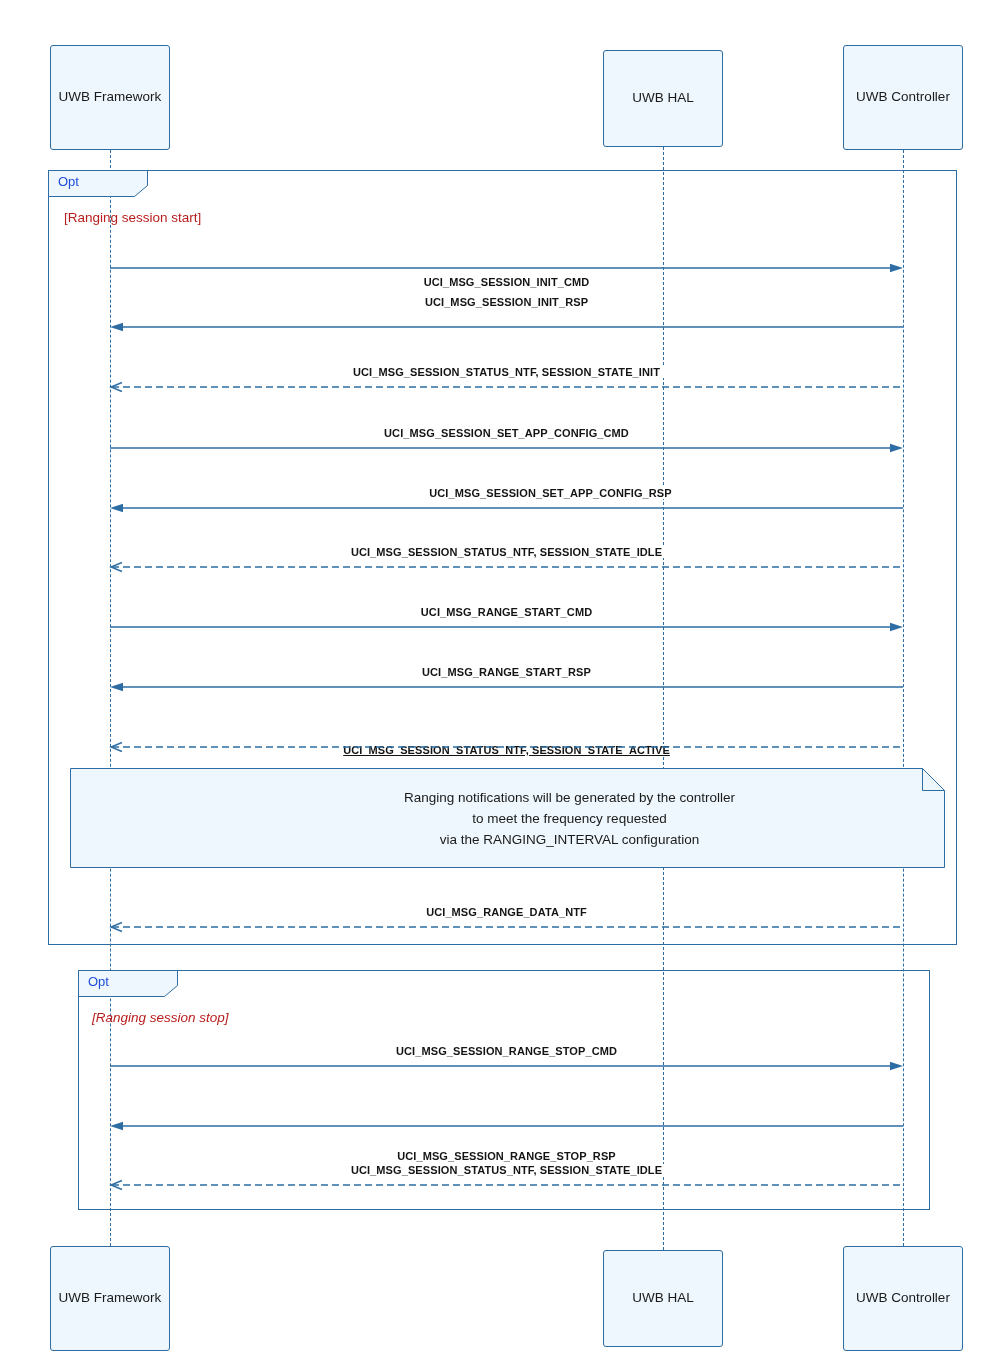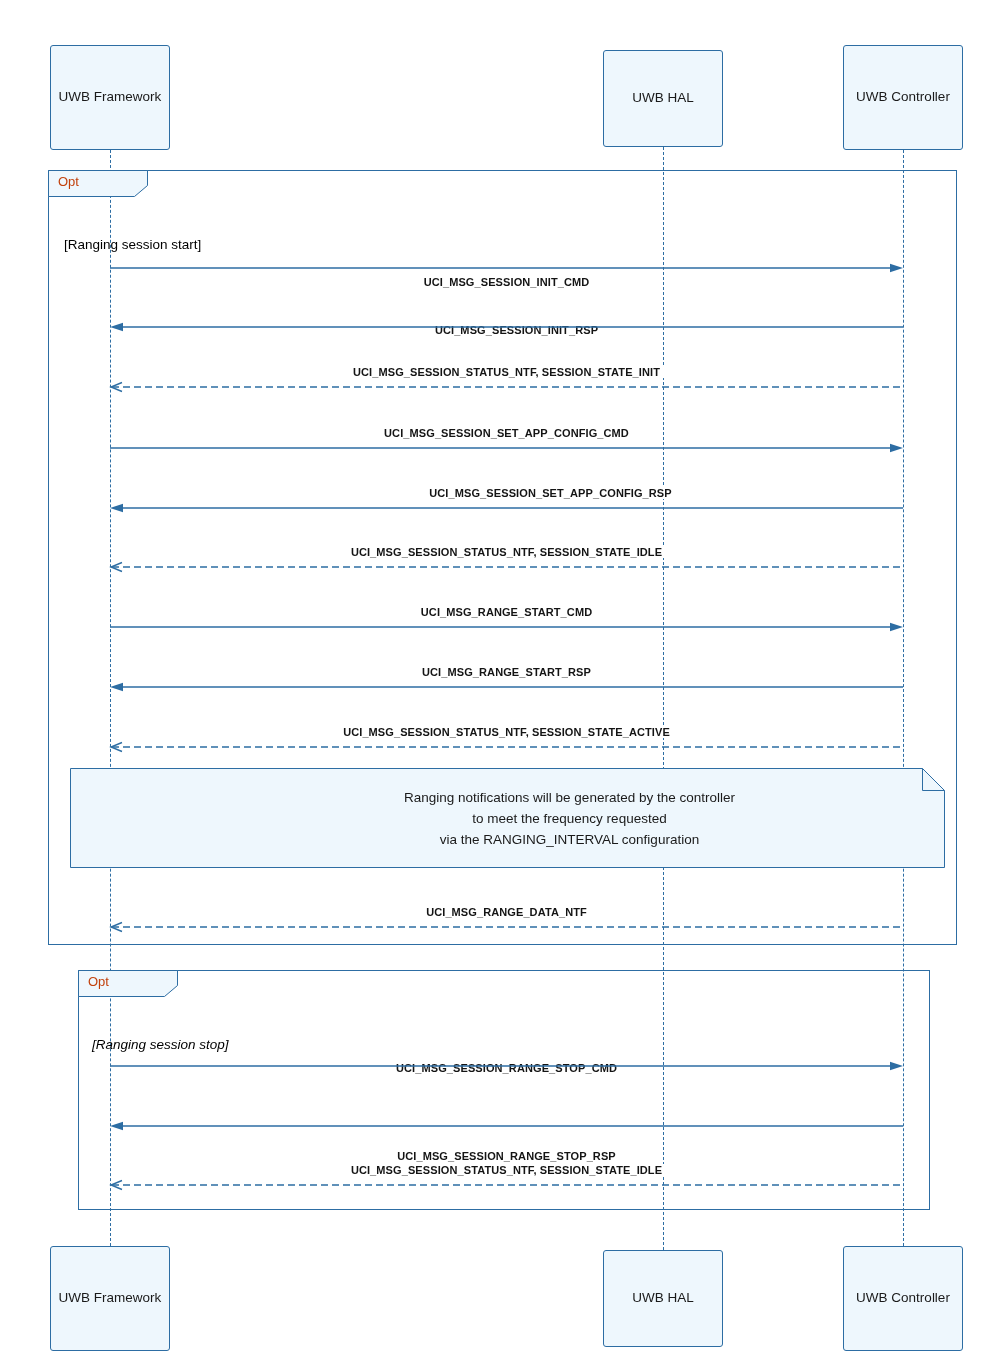--- a/index.html
+++ b/index.html
@@ -12,22 +12,22 @@
     display:flex;align-items:center;justify-content:center;text-align:right;
     font-size:13.5px;color:#1a1a1a;line-height:1.35;}
 
   
   .lifeline{position:absolute;width:0;border-left:1px dashed #2d6da3;}
 
   
   .fragment{position:absolute;border:1px solid #2d6da3;box-sizing:border-box;background:transparent;}
   .tab{position:absolute;}
   .tab path{fill:#eef7fd;stroke:#2d6da3;stroke-width:1;}
-  .tab-label{position:absolute;font-size:13px;color:#c2410c;}
-  .guard{position:absolute;font-size:13.5px;color:#000000;margin-top:27px;}
+  .tab-label{position:absolute;font-size:13px;color:#1d4ed8;}
+  .guard{position:absolute;font-size:13.5px;color:#b91c1c;}
 
   
   .msg-label{position:absolute;left:110px;width:793px;text-align:center;
     font-size:11px;font-weight:bold;color:#141414;letter-spacing:.1px;}
   .msg-label span{background:#fff;padding:0 4px;}
   .arrow{position:absolute;left:110px;overflow:visible;}
   .arrow line{stroke:#2d6da3;stroke-width:1.4;}
   .arrow .dash{stroke-dasharray:7 4;}
   .arrow polygon{fill:#2d6da3;}
   .arrow .open{fill:none;stroke:#2d6da3;stroke-width:1.4;}
@@ -56,21 +56,21 @@
   </svg>
   <div class="tab-label" style="left:58px;top:174px;">Opt</div>
   <div class="guard" style="left:64px;top:210px;">[Ranging session start]</div>
 
   <div class="msg-label" style="top:247px;margin-top:29px;"><span>UCI_MSG_SESSION_INIT_CMD</span></div>
   <svg class="arrow" style="top:262px;" width="793" height="12">
     <line x1="0" y1="6" x2="782" y2="6"></line>
       <polygon points="793,6 780,1.7 780,10.3"></polygon>
   </svg>
 
-  <div class="msg-label" style="top:324px;padding-left:10px;"><span>UCI_MSG_SESSION_INIT_RSP</span></div>
+  <div class="msg-label" style="top:296px;"><span>UCI_MSG_SESSION_INIT_RSP</span></div>
   <svg class="arrow" style="top:321px;" width="793" height="12">
     <polygon points="0,6 13,1.7 13,10.3"></polygon>
       <line x1="11" y1="6" x2="793" y2="6"></line>
   </svg>
 
   <div class="msg-label" style="top:366px;"><span>UCI_MSG_SESSION_STATUS_NTF, SESSION_STATE_INIT</span></div>
   <svg class="arrow" style="top:381px;" width="793" height="12">
     <polyline class="open" points="12,1.5 1,6 12,10.5"></polyline>
       <line class="dash" x1="2" y1="6" x2="793" y2="6"></line>
   </svg>
@@ -98,21 +98,21 @@
     <line x1="0" y1="6" x2="782" y2="6"></line>
       <polygon points="793,6 780,1.7 780,10.3"></polygon>
   </svg>
 
   <div class="msg-label" style="top:666px;"><span>UCI_MSG_RANGE_START_RSP</span></div>
   <svg class="arrow" style="top:681px;" width="793" height="12">
     <polygon points="0,6 13,1.7 13,10.3"></polygon>
       <line x1="11" y1="6" x2="793" y2="6"></line>
   </svg>
 
-  <div class="msg-label" style="top:726px;"><span>UCI_MSG_SESSION_STATUS_NTF, SESSION_STATE_ACTIVE</span></div>
+  <div class="msg-label" style="top:744px;text-decoration:underline;"><span>UCI_MSG_SESSION_STATUS_NTF, SESSION_STATE_ACTIVE</span></div>
   <svg class="arrow" style="top:741px;" width="793" height="12">
     <polyline class="open" points="12,1.5 1,6 12,10.5"></polyline>
       <line class="dash" x1="2" y1="6" x2="793" y2="6"></line>
   </svg>
 
   <svg class="note-svg" width="876" height="101">
     <path class="body" d="M0.5,0.5 H852.5 L874.5,22.5 V99.5 H0.5 Z"></path>
     <path class="fold" d="M852.5,0.5 V22.5 H874.5"></path>
   </svg>
   <div class="note-text">
@@ -127,21 +127,21 @@
       <line class="dash" x1="2" y1="6" x2="793" y2="6"></line>
   </svg>
 
   <div class="fragment" style="left:78px;top:970px;width:852px;height:240px;"></div>
   <svg class="tab" style="left:78px;top:970px;" width="101" height="28">
     <path d="M0.5,0.5 H99.5 V15.5 L86.5,26.5 H0.5 Z"></path>
   </svg>
   <div class="tab-label" style="left:88px;top:974px;">Opt</div>
   <div class="guard" style="left:92px;top:1010px;font-style:italic;">[Ranging session stop]</div>
 
-  <div class="msg-label" style="top:1045px;margin-top:17px;"><span>UCI_MSG_SESSION_RANGE_STOP_CMD</span></div>
+  <div class="msg-label" style="top:1045px;"><span>UCI_MSG_SESSION_RANGE_STOP_CMD</span></div>
   <svg class="arrow" style="top:1060px;" width="793" height="12">
     <line x1="0" y1="6" x2="782" y2="6"></line>
       <polygon points="793,6 780,1.7 780,10.3"></polygon>
   </svg>
 
   <div class="msg-label" style="top:1150px;"><span>UCI_MSG_SESSION_RANGE_STOP_RSP</span></div>
   <svg class="arrow" style="top:1120px;" width="793" height="12">
     <polygon points="0,6 13,1.7 13,10.3"></polygon>
       <line x1="11" y1="6" x2="793" y2="6"></line>
   </svg>

